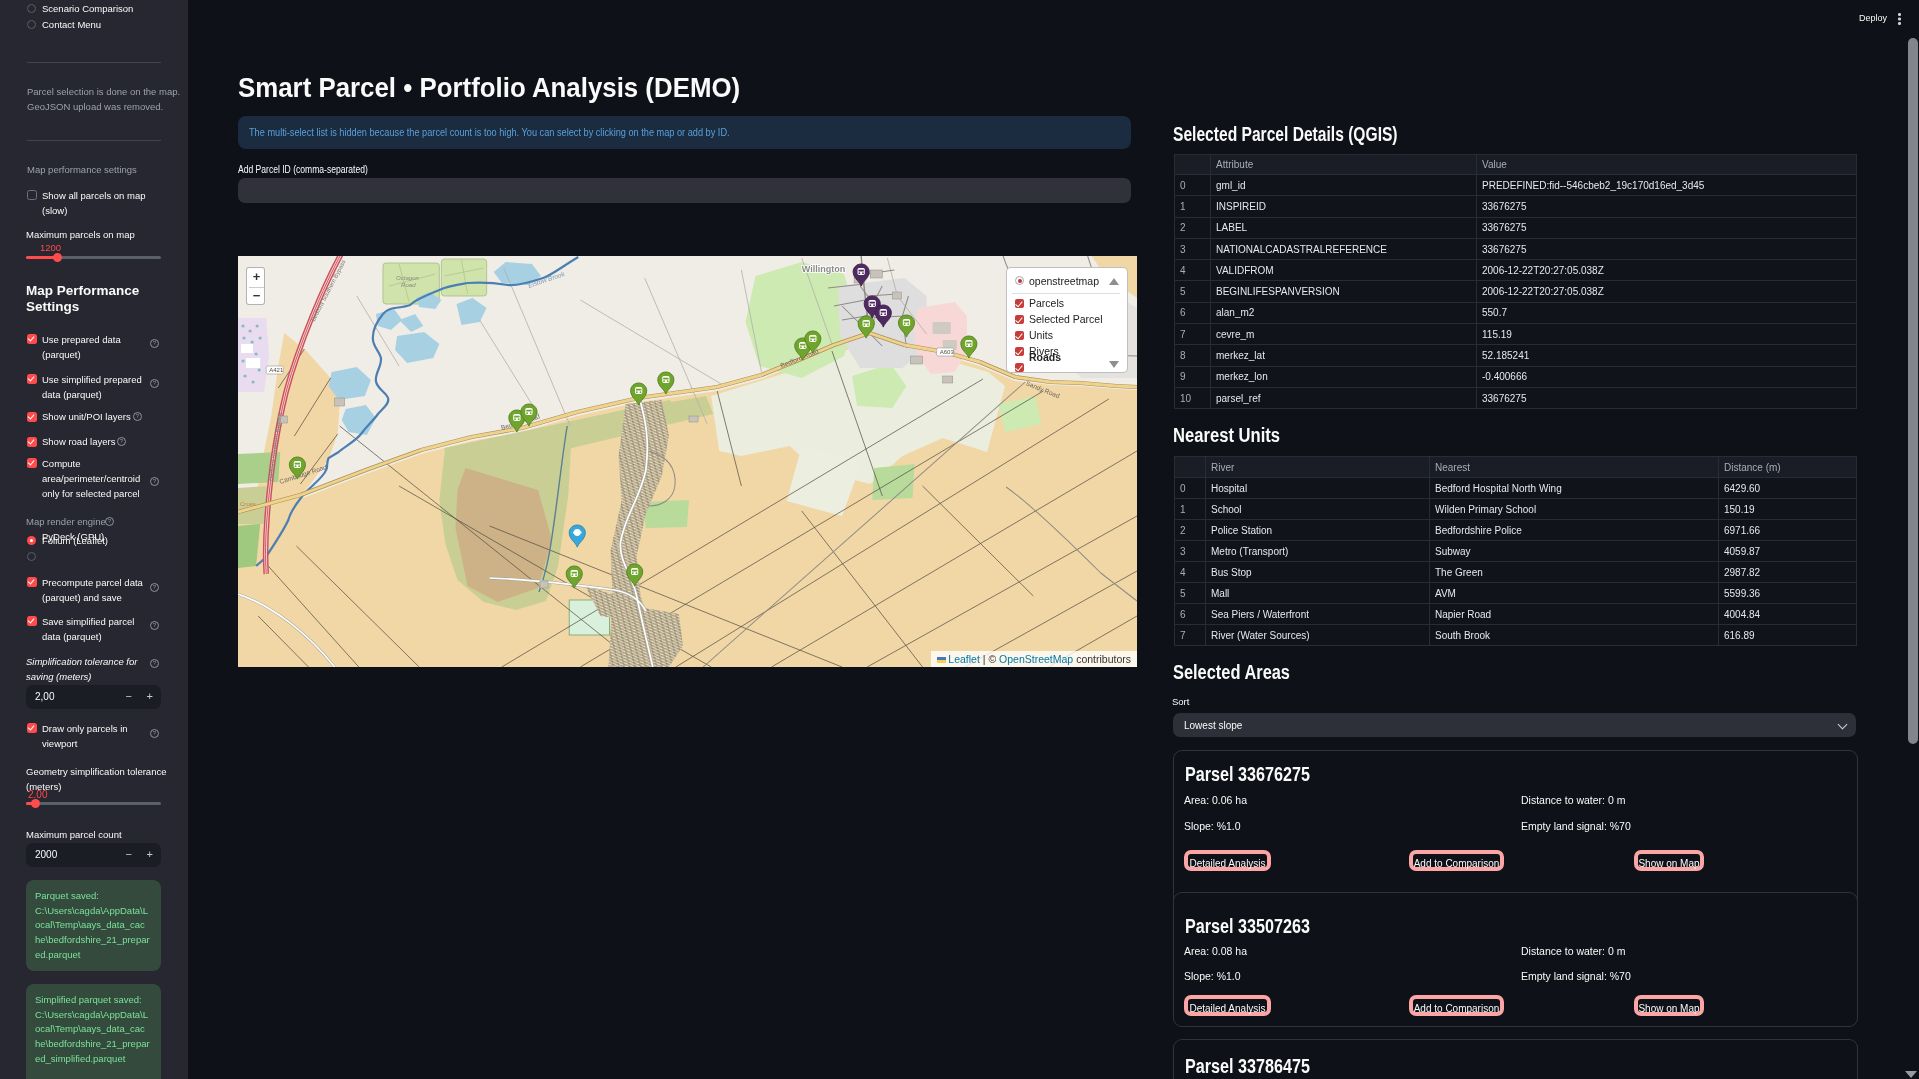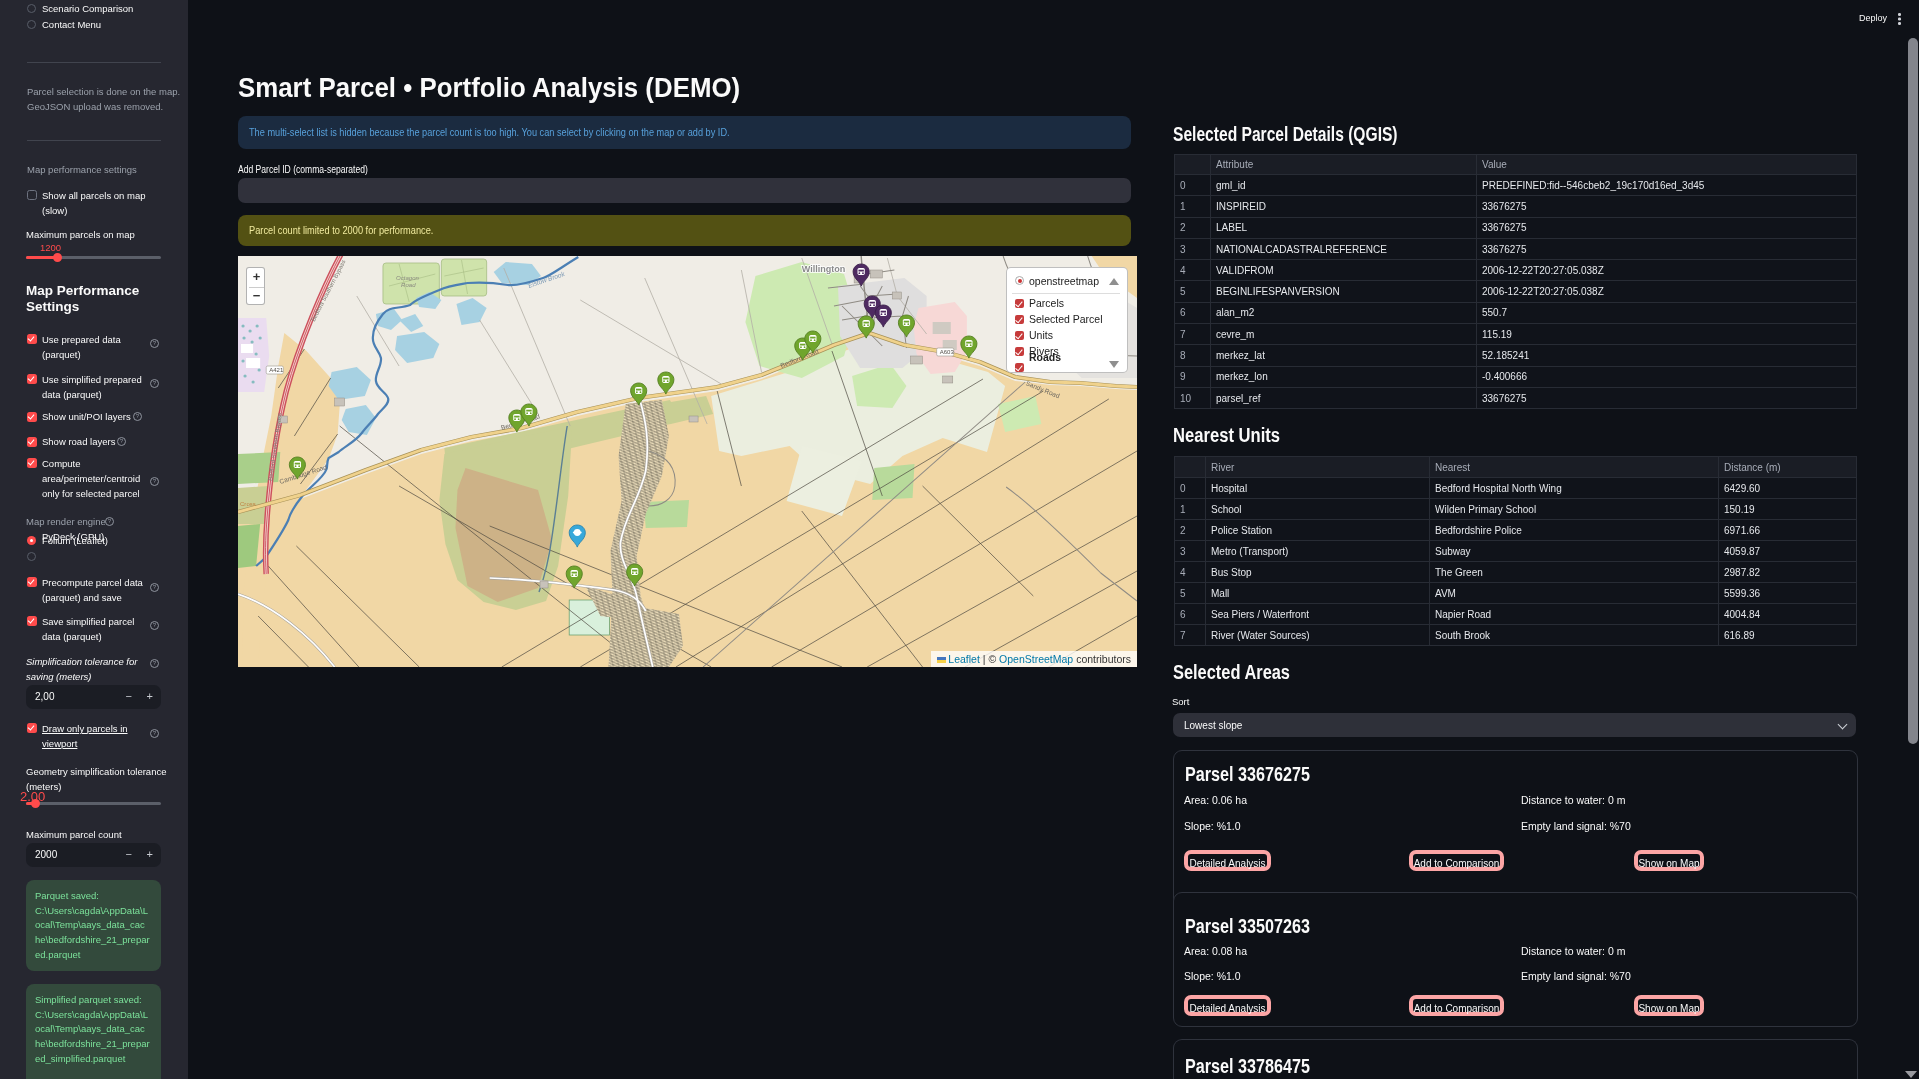--- a/index.html
+++ b/index.html
@@ -106,45 +106,42 @@
     <div class="stxt abs" style="left:42px;top:614px;line-height:15px;">Save simplified parcel<br>data (parquet)</div>
     <div class="help" style="left:150px;top:621px;">?</div>
     <div class="stxt abs" style="left:26px;top:654px;line-height:15px;font-style:italic;">Simplification tolerance for<br>saving (meters)</div>
     <div class="help" style="left:150px;top:659px;">?</div>
     <div class="numin" style="top:685px;">
         <span class="val">2,00</span>
         <span class="m">−</span>
         <span class="p">+</span>
       </div>
     <div class="cb" style="left:27px;top:723px;"></div>
-    <div class="stxt abs" style="left:42px;top:721px;line-height:15px;text-decoration:underline;">Draw only parcels in<br>viewport</div>
+    <div class="stxt abs" style="left:42px;top:721px;line-height:15px;">Draw only parcels in<br>viewport</div>
     <div class="help" style="left:150px;top:729px;">?</div>
     <div class="stxt abs" style="left:26px;top:764px;line-height:15px;">Geometry simplification tolerance<br>(meters)</div>
-    <div class="abs" style="left:20px;top:789px;font-size:13px;color:#ff4b4b;">2.00</div>
+    <div class="abs" style="left:28px;top:789px;font-size:10px;color:#ff4b4b;">2.00</div>
     <div class="strack" style="top:802px;"></div>
     <div class="sfill" style="left:26px;top:802px;width:9px;"></div>
     <div class="sthumb" style="left:31px;top:799px;"></div>
     <div class="stxt abs" style="left:26px;top:829px;">Maximum parcel count</div>
     <div class="numin" style="top:843px;">
         <span class="val">2000</span>
         <span class="m">−</span>
         <span class="p">+</span>
       </div>
     <div class="succ" style="top:880px;height:91px;">Parquet saved:<br>C:\Users\cagda\AppData\L<br>ocal\Temp\aays_data_cac<br>he\bedfordshire_21_prepar<br>ed.parquet</div>
     <div class="succ" style="top:984px;height:119px;">Simplified parquet saved:<br>C:\Users\cagda\AppData\L<br>ocal\Temp\aays_data_cac<br>he\bedfordshire_21_prepar<br>ed_simplified.parquet</div>
   </div>
   <div class="h1" id="title1">Smart Parcel • Portfolio Analysis (DEMO)</div>
   <div class="infobox">
       <span id="infotext">The multi-select list is hidden because the parcel count is too high. You can select by clicking on the map or add by ID.</span>
     </div>
   <div class="wlabel">Add Parcel ID (comma-separated)</div>
   <div class="tinput"></div>
-  <div class="warnbox">
-      <span>Parcel count limited to 2000 for performance.</span>
-    </div>
   <div id="maparea" class="abs" style="left:238px;top:256px;width:899px;height:411px;background:#f0ede6;overflow:hidden;">
   <svg width="899" height="411" viewBox="0 0 893 411" preserveAspectRatio="none">
     <defs>
       <pattern id="vg" width="5.2" height="3" patternUnits="userSpaceOnUse" patternTransform="rotate(-14)">
         <rect width="5.2" height="3" fill="#eee0bd"></rect>
         <path d="M0,0.3H5.2M0,1.7H5.2" stroke="#3a362f" stroke-width="0.38"></path>
         <path d="M2.6,0V3" stroke="#3a362f" stroke-width="0.3"></path>
       </pattern>
       <g id="gpin">
         <path d="M8.5,0.5 C13,0.5 16.5,4 16.5,8.2 C16.5,11.4 14.7,14.3 12.6,16.6 C10.7,18.7 9.2,20.7 8.5,22.6 C7.8,20.7 6.3,18.7 4.4,16.6 C2.3,14.3 0.5,11.4 0.5,8.2 C0.5,4 4,0.5 8.5,0.5 Z" fill="#70a52d" stroke="#547e21" stroke-width="0.9"></path>

